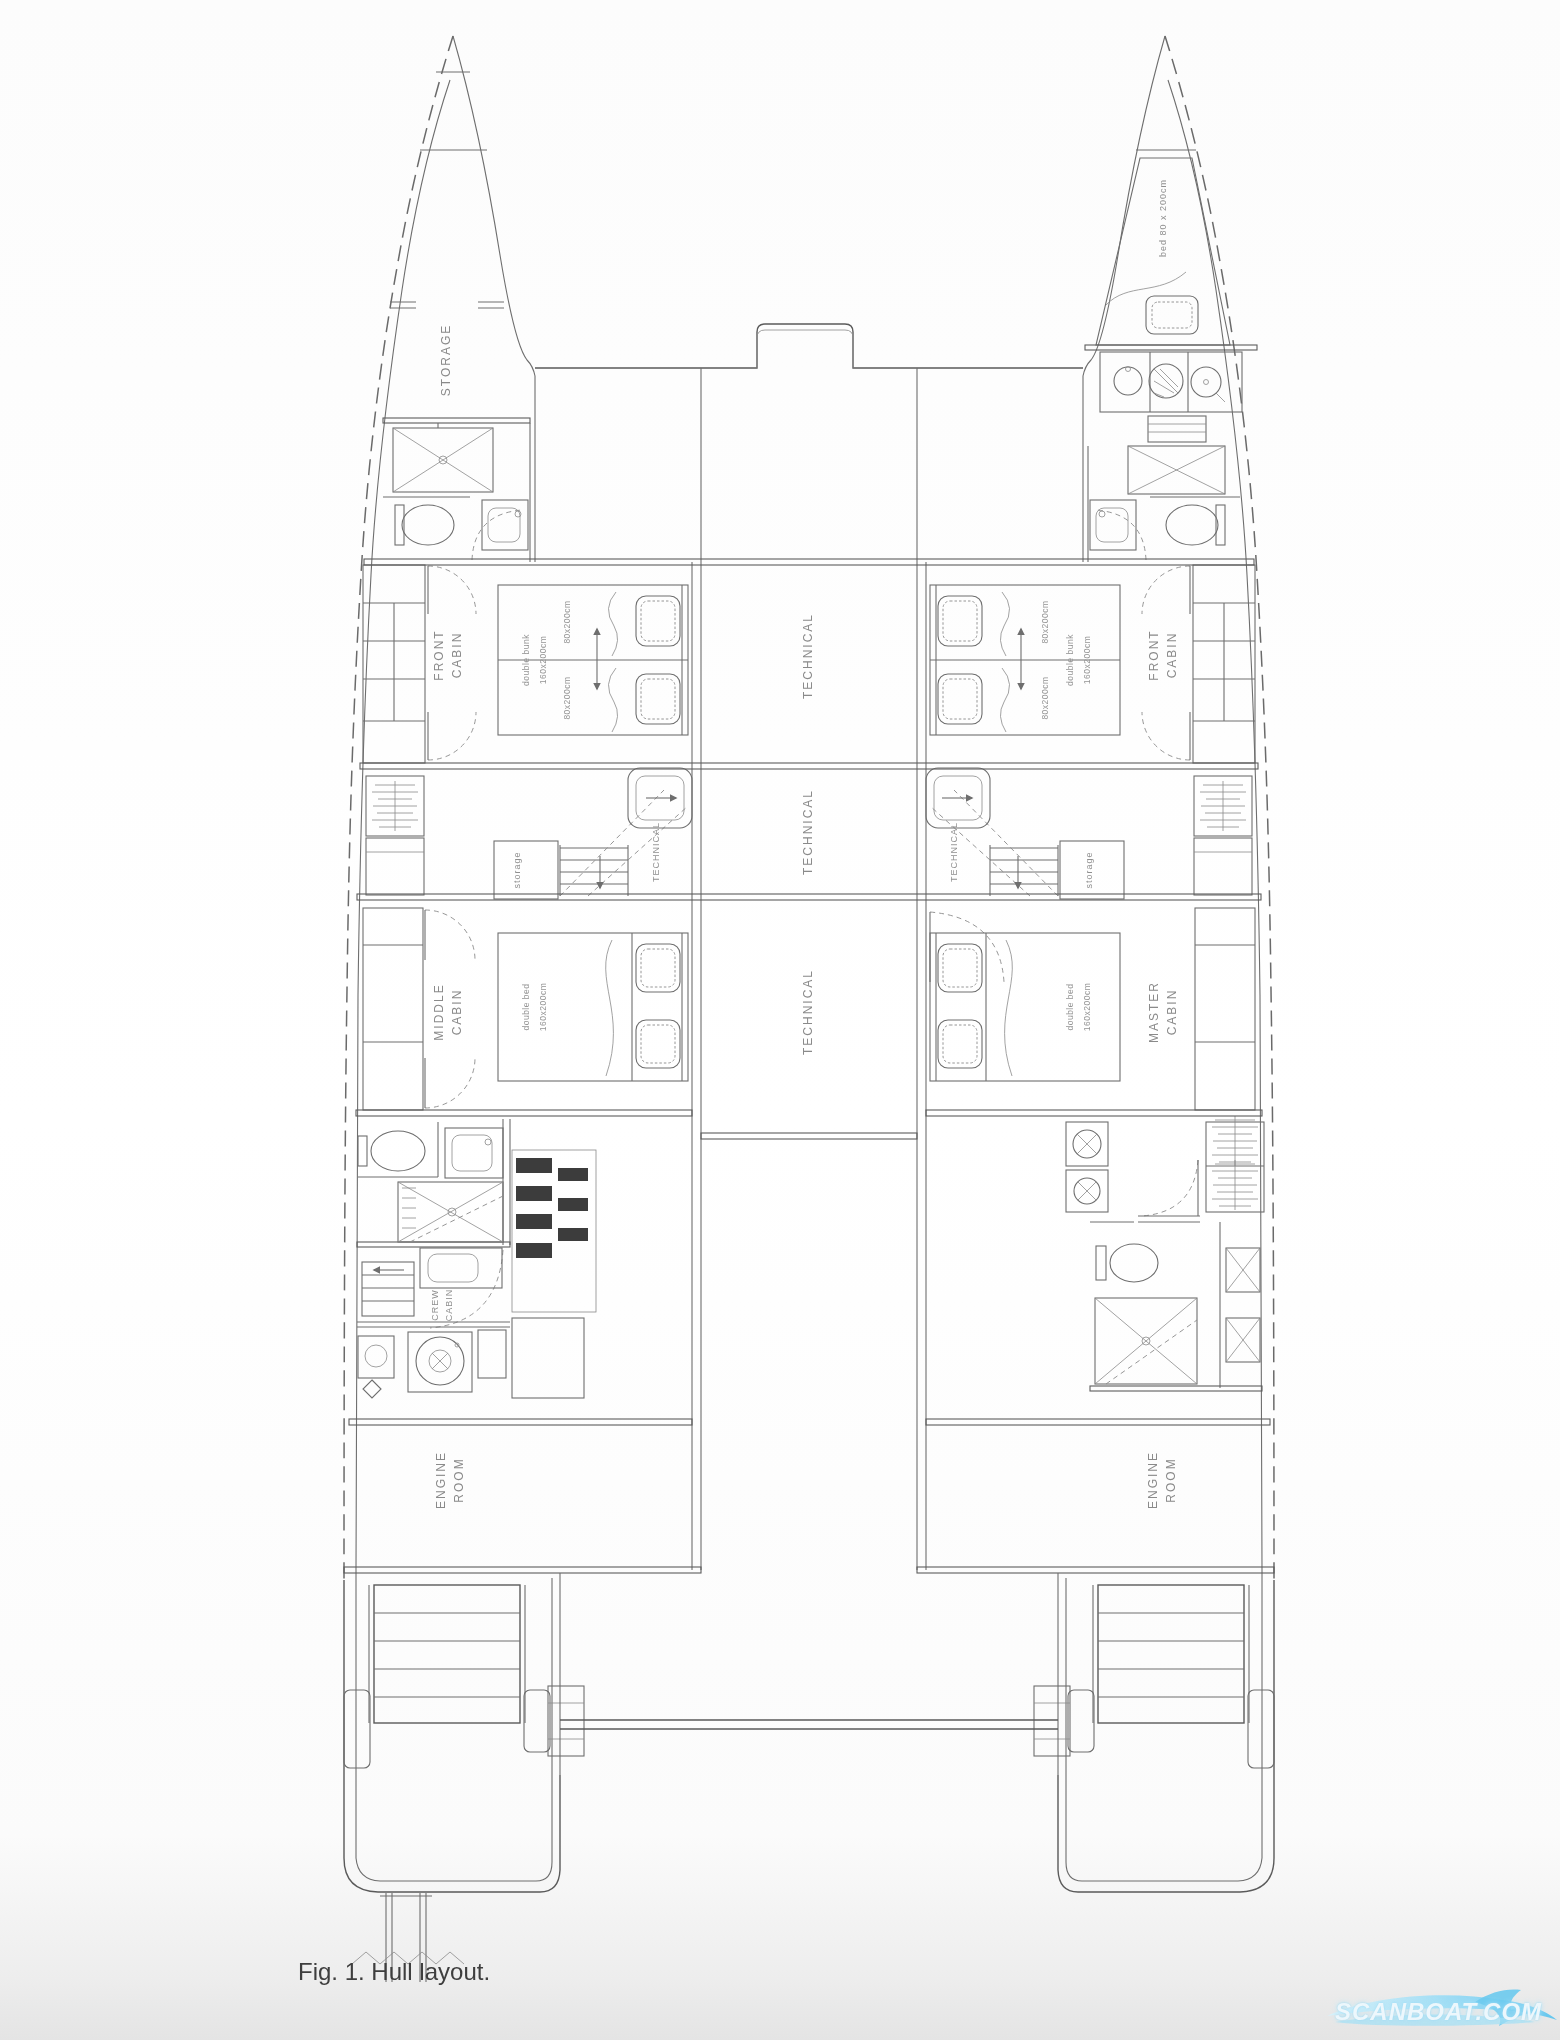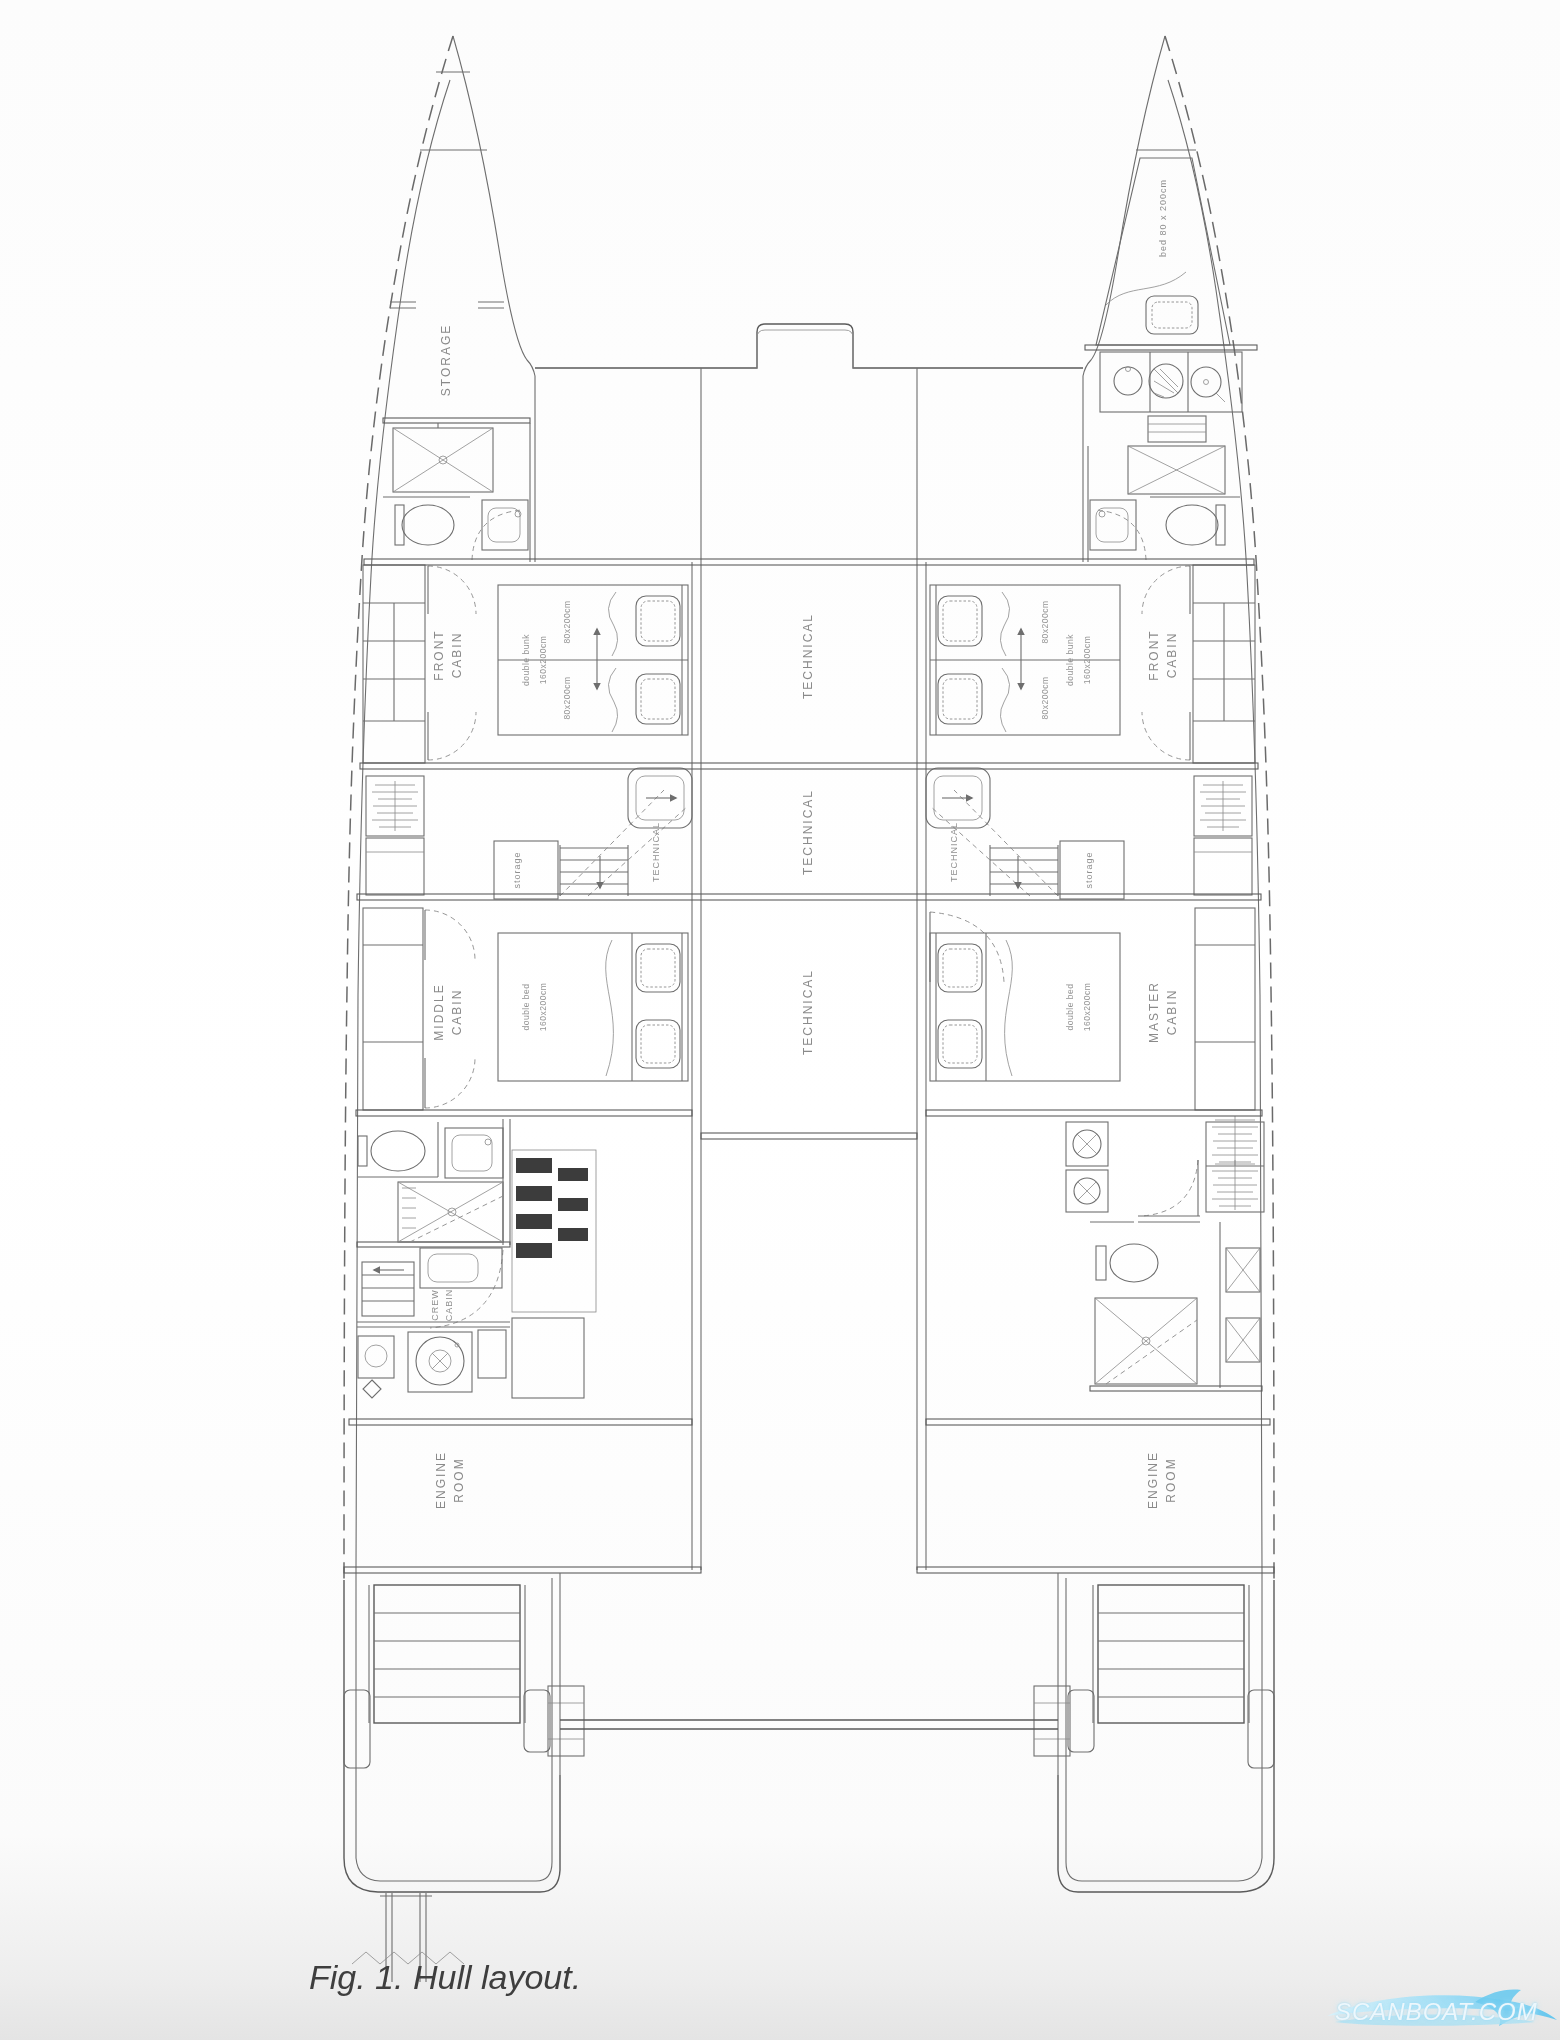--- a/index.html
+++ b/index.html
@@ -12,23 +12,23 @@
   .thin{fill:none;stroke:#8a8a8a;stroke-width:0.8;}
   .dashL{fill:none;stroke:#6a6a6a;stroke-width:1.5;stroke-dasharray:16 8;}
   .dash{fill:none;stroke:#8a8a8a;stroke-width:0.9;stroke-dasharray:5 4;}
   .pin{fill:none;stroke:#8a8a8a;stroke-width:0.9;stroke-dasharray:2.5 2;}
   .dbl{fill:none;stroke:#5c5c5c;stroke-width:1.1;}
   .blk{fill:#3c3c3c;stroke:none;}
   .lbl{fill:#8a8a8a;letter-spacing:2px;font-size:12px;}
   .lbl-sm{fill:#8f8f8f;letter-spacing:1px;font-size:9px;}
   .lbl-xs{fill:#949494;letter-spacing:.5px;font-size:8.5px;}
   text{font-family:"Liberation Sans",sans-serif;}
-  .caption{position:absolute;left:309px;top:1958px;font-style:italic;font-size:34px;color:#3e3e3e;}
+  .caption{position:absolute;left:298px;top:1958px;font-size:24px;color:#3e3e3e;}
   .watermark{position:absolute;left:1325px;top:1982px;width:235px;height:58px;opacity:.9;}
-  .watermark .wm-text{position:absolute;left:10px;top:16px;font-style:italic;font-weight:normal;
+  .watermark .wm-text{position:absolute;left:10px;top:16px;font-style:italic;font-weight:bold;
        font-size:24px;color:#eef9ff;text-shadow:0 0 2px #8fd8f5,0 0 6px #a9e2f8;letter-spacing:1px;}
 </style>
 </head>
 <body>
 
 <div class="page">
 <svg width="1560" height="2040" viewBox="0 0 1560 2040">
   <defs>
     <marker id="ah" viewBox="0 0 10 10" refX="8" refY="5" markerWidth="7" markerHeight="7" orient="auto-start-reverse">
       <path d="M0,0 L10,5 L0,10 z" fill="#6e6e6e"></path>

